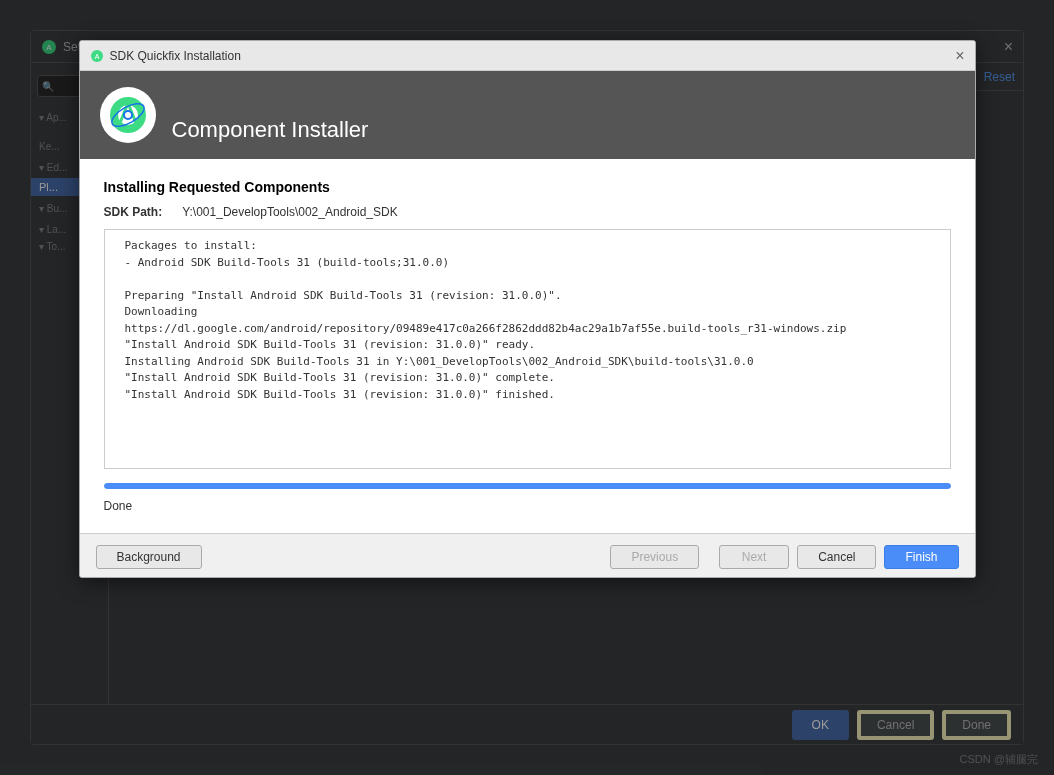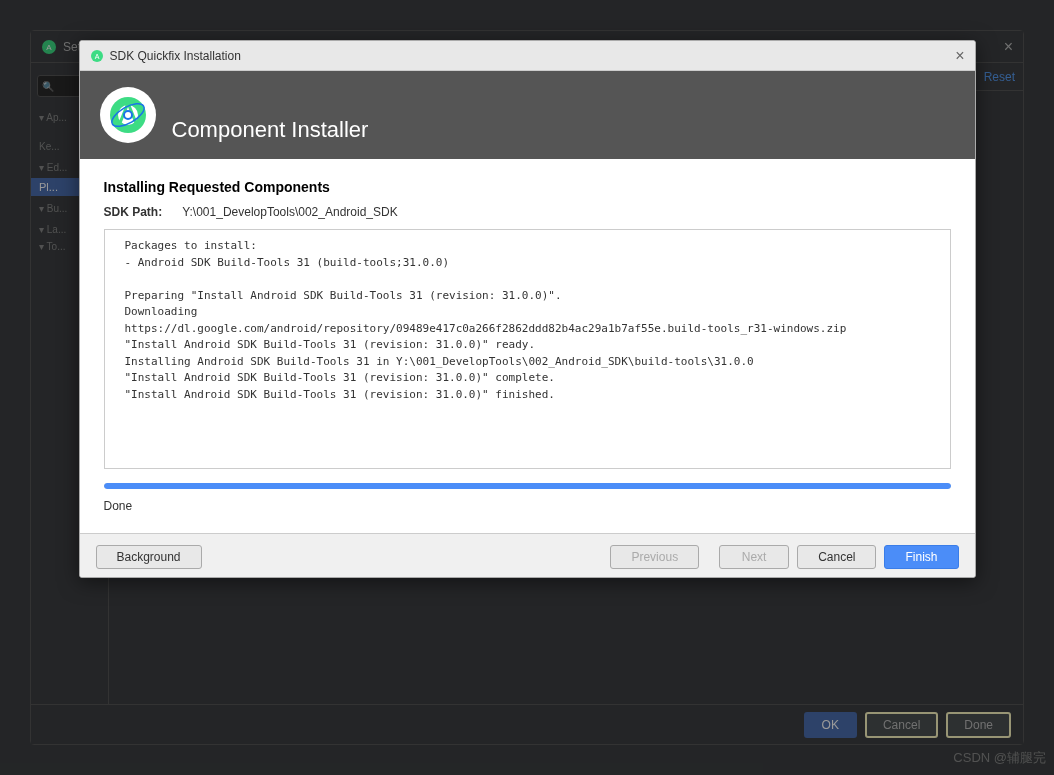--- a/index.html
+++ b/index.html
@@ -157,21 +157,21 @@
       border-top: 1px solid #555;
       background: #3c3f41;
       height: 40px;
     }
 
     .btn {
       padding: 4px 16px;
       border-radius: 3px;
       font-size: 12px;
       cursor: pointer;
-      border: 2px solid #fef9c3;
+      border: 4px solid #fef9c3;
       background: #4c5052;
       color: #bbb;
     }
 
     .btn-primary {
       background: #4b6eaf;
       color: #fff;
       border-color: #4b6eaf;
     }
 
@@ -347,23 +347,23 @@
     }
 
     
     ::-webkit-scrollbar { width: 8px; }
     ::-webkit-scrollbar-track { background: #e8e8e8; }
     ::-webkit-scrollbar-thumb { background: #bbb; border-radius: 4px; }
 
     .watermark {
       position: absolute;
       bottom: 8px;
-      right: 8px;
+      right: 16px;
       color: #888;
-      font-size: 13px;
+      font-size: 11px;
     }
   </style>
 </head>
 <body>
 
 <div class="settings-window">
   <div class="settings-titlebar">
     <div class="settings-title-left">
 
       <svg class="android-icon-small" viewBox="0 0 16 16">

